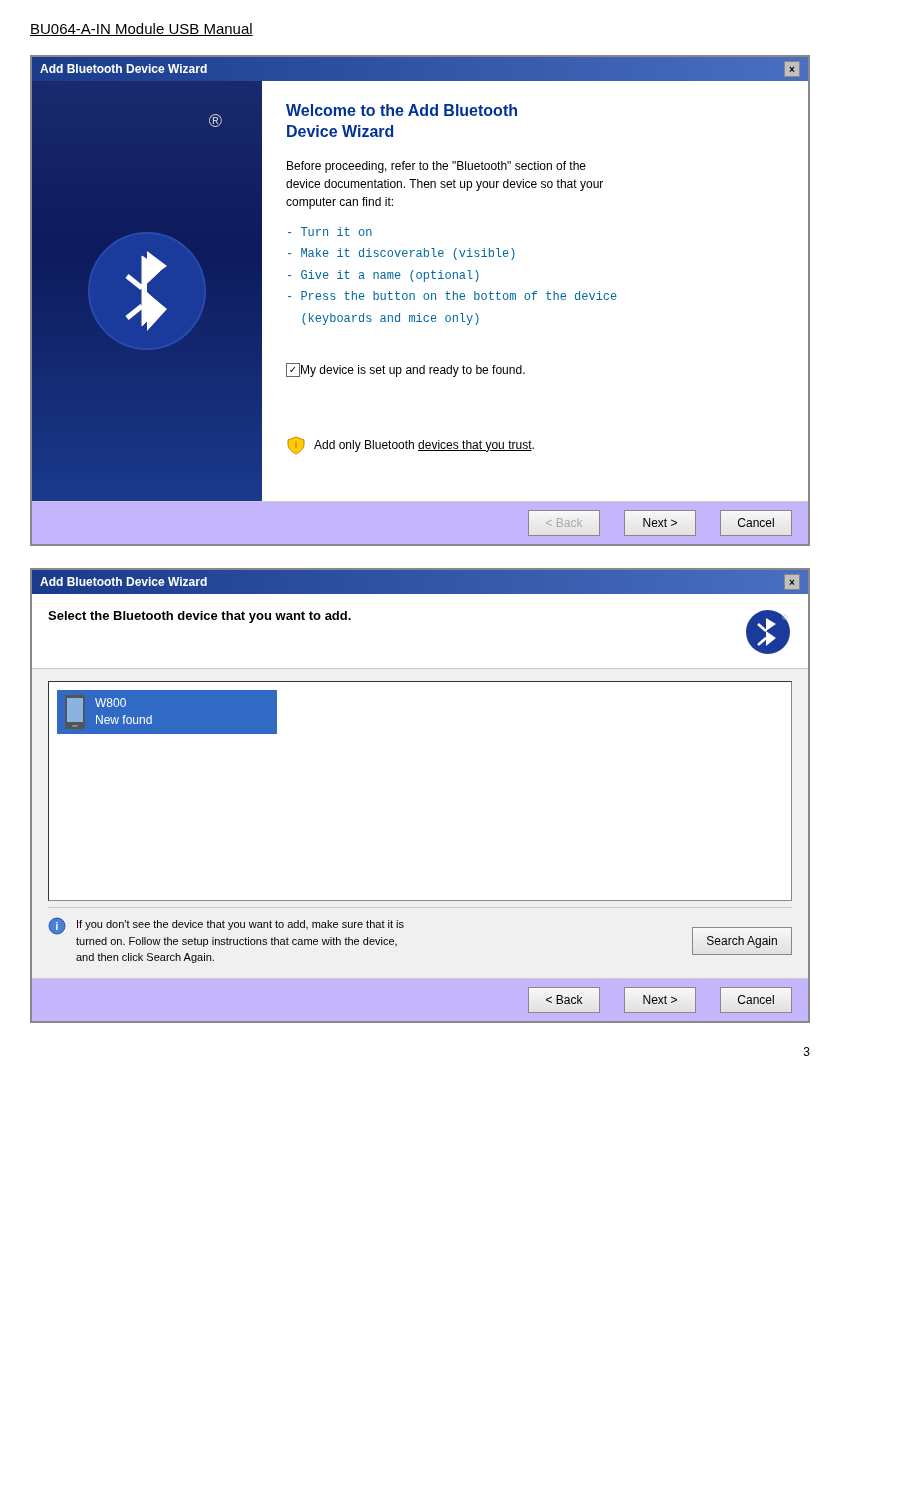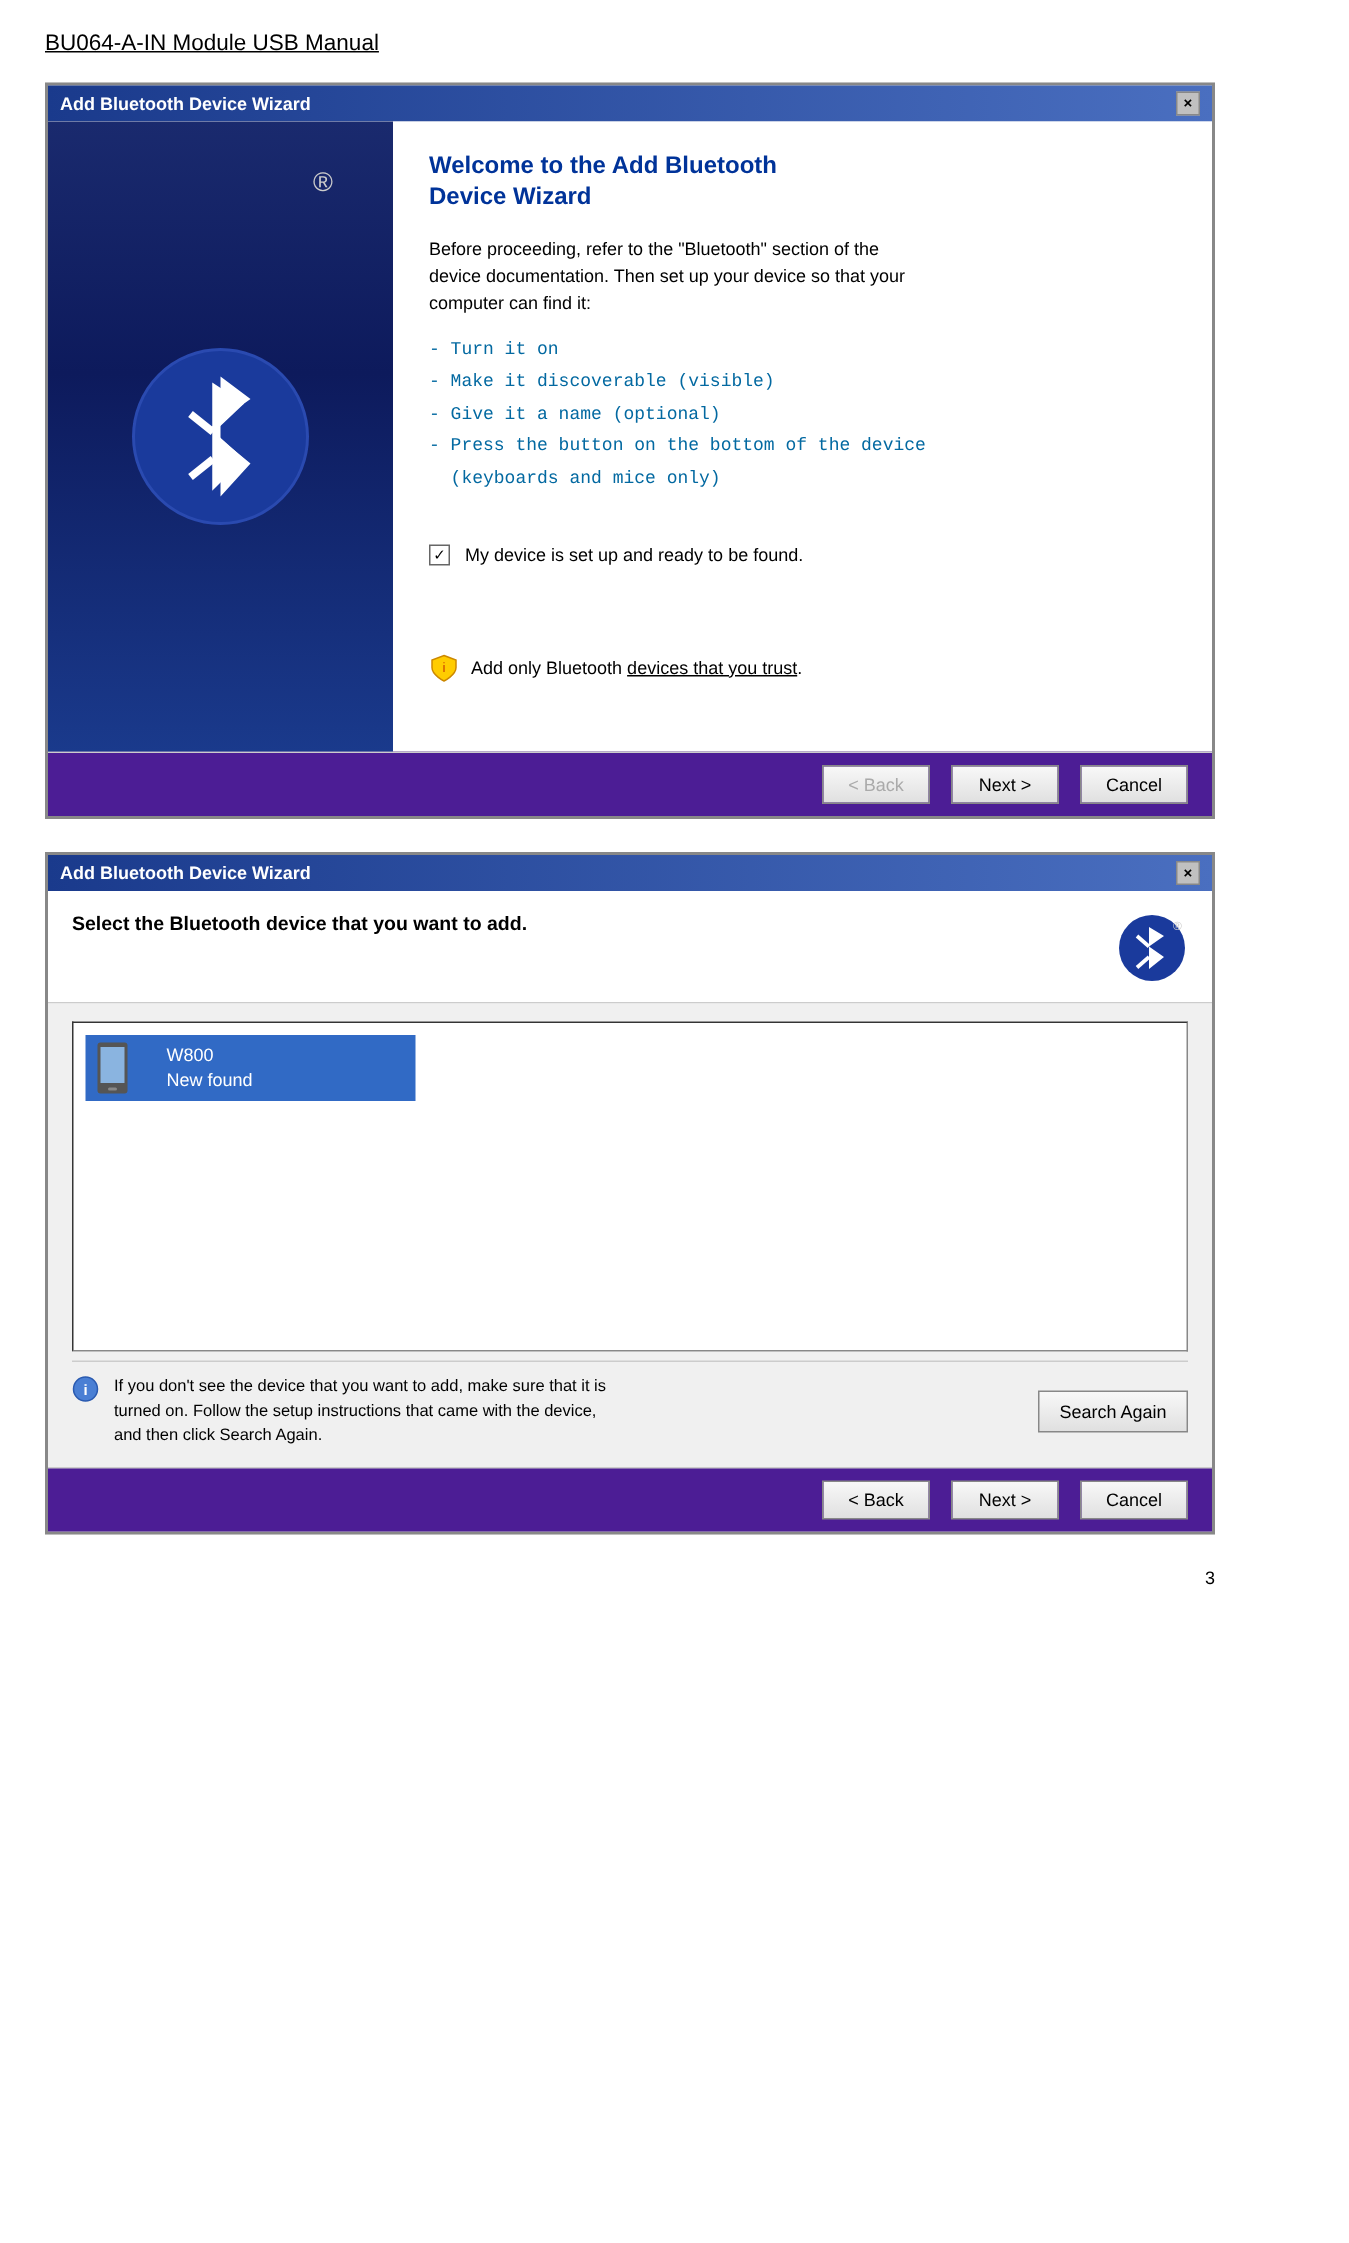--- a/index.html
+++ b/index.html
@@ -93,21 +93,21 @@
     .dialog1-list {
       font-size: 12px;
       color: #0369a1;
       line-height: 1.8;
       margin-bottom: 32px;
       font-family: Liberation Mono, monospace;
     }
     .dialog1-checkbox-row {
       display: flex;
       align-items: center;
-      gap: 10px;
+      gap: 0;
       margin-bottom: 10px;
       font-size: 12px;
     }
     .checkbox-img {
       width: 14px;
       height: 14px;
       border: 1px solid #666;
       background: #fff;
       display: flex;
       align-items: center;
@@ -128,26 +128,26 @@
     .shield-icon {
       width: 20px;
       height: 20px;
     }
     .trust-link {
       text-decoration: underline;
       color: #000;
     }
     
     .dialog-footer {
-      background: #4c1d95;
+      background: #c4b5fd;
       border-top: 1px solid #ccc;
       padding: 8px 16px;
       display: flex;
       justify-content: flex-end;
-      gap: 14px;
+      gap: 24px;
     }
     .dialog-btn {
       min-width: 72px;
       height: 26px;
       background: linear-gradient(to bottom, #f8f8f8, #e0e0e0);
       border: 1px solid #888;
       font-size: 12px;
       cursor: pointer;
       padding: 0 10px;
     }
@@ -179,21 +179,21 @@
     }
     .device-list-box {
       background: #fff;
       border: 1px inset #888;
       height: 220px;
       padding: 8px;
     }
     .device-item {
       display: flex;
       align-items: center;
-      gap: 24px;
+      gap: 8px;
       padding: 4px 6px;
       background: #316ac5;
       color: #fff;
       width: 220px;
     }
     .device-icon {
       width: 24px;
       height: 36px;
     }
     .device-info {

